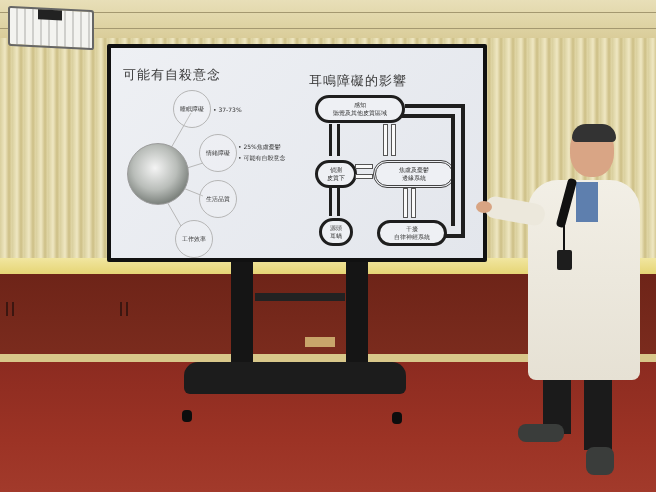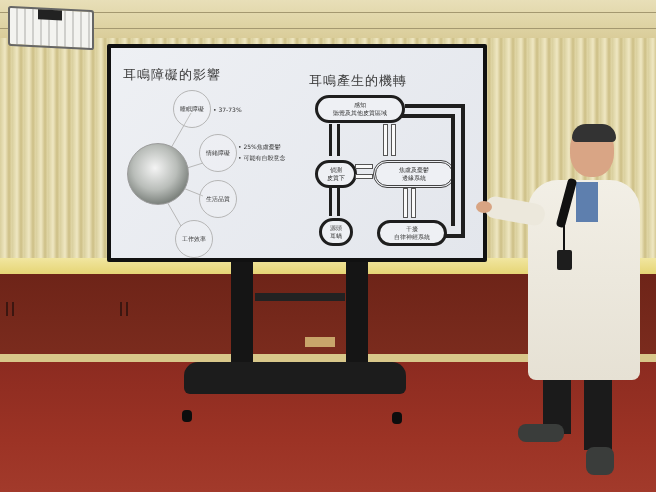--- a/index.html
+++ b/index.html
@@ -132,21 +132,21 @@
 <div class="stand-post" style="left:346px;top:262px;width:22px;height:110px;"></div>
 <div class="shelf"></div>
 <div class="socket"></div>
 <div class="stand-base"></div>
 <div class="wheel" style="left:182px;top:410px;"></div>
 <div class="wheel" style="left:392px;top:412px;"></div>
 
 <div class="tv-frame">
   <div class="screen">
 
-    <div class="slide-title" style="left:12px;top:18px;">耳鳴障礙的影響</div>
+    <div class="slide-title" style="left:12px;top:18px;">可能有自殺意念</div>
     <svg style="position:absolute;left:0;top:0;" width="372" height="210">
       <line x1="60" y1="100" x2="80" y2="65" stroke="#b8b8b8" stroke-width="1"></line>
       <line x1="76" y1="120" x2="92" y2="115" stroke="#b8b8b8" stroke-width="1"></line>
       <line x1="72" y1="140" x2="92" y2="148" stroke="#b8b8b8" stroke-width="1"></line>
       <line x1="55" y1="152" x2="70" y2="178" stroke="#b8b8b8" stroke-width="1"></line>
     </svg>
     <div class="photo-circle"></div>
     <div class="circle-node" style="left:62px;top:42px;width:36px;height:36px;">
         <span>睡眠障礙</span>
       </div>
@@ -156,21 +156,21 @@
       </div>
     <div class="bullet" style="left:127px;top:95px;">• 25%焦慮憂鬱</div>
     <div class="bullet" style="left:127px;top:106px;">• 可能有自殺意念</div>
     <div class="circle-node" style="left:88px;top:132px;width:36px;height:36px;">
         <span>生活品質</span>
       </div>
     <div class="circle-node" style="left:64px;top:172px;width:36px;height:36px;">
         <span>工作效率</span>
       </div>
 
-    <div class="slide-title" style="left:198px;top:24px;">耳鳴產生的機轉</div>
+    <div class="slide-title" style="left:198px;top:24px;">耳鳴障礙的影響</div>
     <div class="pill" style="left:204px;top:47px;width:84px;height:22px;">
       <span>感知</span>
       <span>聽覺及其他皮質區域</span>
     </div>
     <div class="pill" style="left:204px;top:112px;width:36px;height:22px;">
       <span>偵測</span>
       <span>皮質下</span>
     </div>
     <div class="pill double" style="left:262px;top:112px;width:76px;height:22px;">
       <span>焦慮及憂鬱</span>

